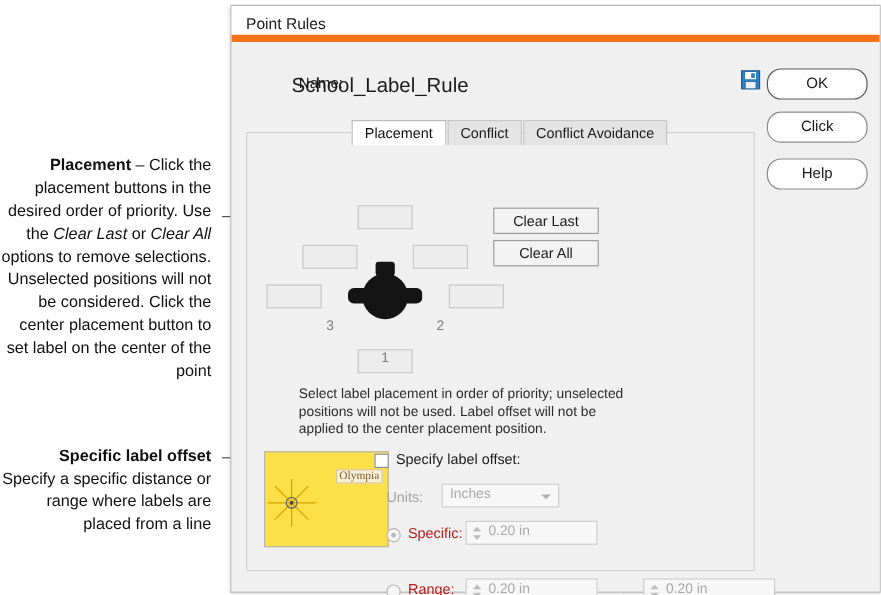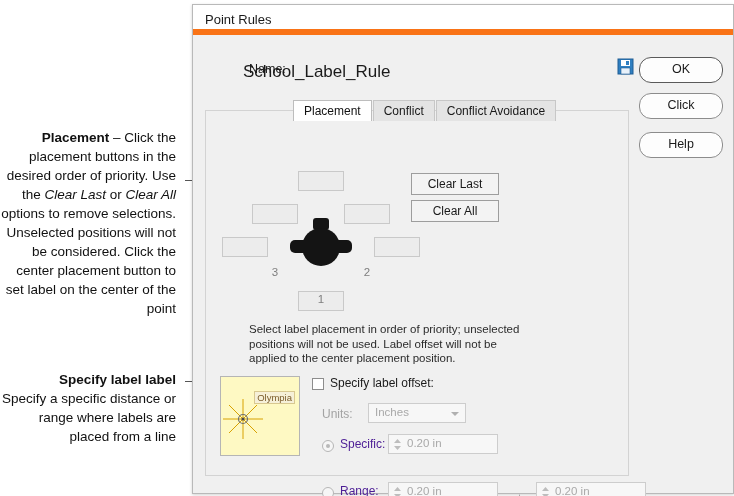--- a/index.html
+++ b/index.html
@@ -215,25 +215,26 @@
     line-height: 14.5px;
     color: #2b2b2b;
     margin-left: 29px;
   }
 
   
   .preview {
     position: absolute;
     left: 14px;
     top: 265px;
-    width: 80px;
+    width: 104px;
     height: 80px;
     border: 1px solid #b5b5b5;
-    background: #fef9c3;
-    box-sizing: border-box;
+    background: #fde047;
+    box-sizing: border-box;
+    font-family: Liberation Serif, serif;
   }
   .preview-label {
     position: absolute;
     right: 4px;
     top: 14px;
     font-size: 9.5px;
     color: #7a5b2a;
     background: #f6f0d8;
     border: 1px solid #d8c890;
     padding: 0 2px;
@@ -307,21 +308,21 @@
     left: 3px; top: 3px;
     width: 4px; height: 4px;
     border-radius: 50%;
     background: #b9b9b9;
   }
   .radio-specific { left: 116px; top: 329px; }
   .radio-range    { left: 116px; top: 376px; }
   .radio-label {
     position: absolute;
     font-size: 12px;
-    color: #4c1d95;
+    color: #b91c1c;
   }
   .lbl-specific { left: 134px; top: 326px; }
   .lbl-range    { left: 134px; top: 373px; }
 
   .spinbox {
     position: absolute;
     height: 20px;
     border: 1px solid #cdcdcd;
     background: #f7f7f7;
     box-sizing: border-box;
@@ -347,21 +348,21 @@
 
 <div id="root">
 
   <div class="annotations">
 
     <div class="anno-block anno-1">
       <span class="anno-bold">Placement</span><span> – Click the placement buttons in the desired order of priority. Use the </span><span class="anno-italic">Clear Last</span><span> or </span><span class="anno-italic">Clear All</span><span> options to remove selections. Unselected positions will not be considered. Click the center placement button to set label on the center of the point</span>
     </div>
 
     <div class="anno-block anno-2">
-      <span class="anno-bold">Specify label label</span><br>
+      <span class="anno-bold">Specific label offset</span><br>
       <span>Specify a specific distance or range where labels are placed from a line</span>
     </div>
 
     <div class="leader" style="left:185px; top:180px; width:46px;"></div>
     <div class="leader-dot" style="left:228px; top:178px;"></div>
 
     <div class="leader" style="left:185px; top:381px; width:22px;"></div>
     <div class="leader-dot" style="left:204px; top:379px;"></div>
   </div>
 

